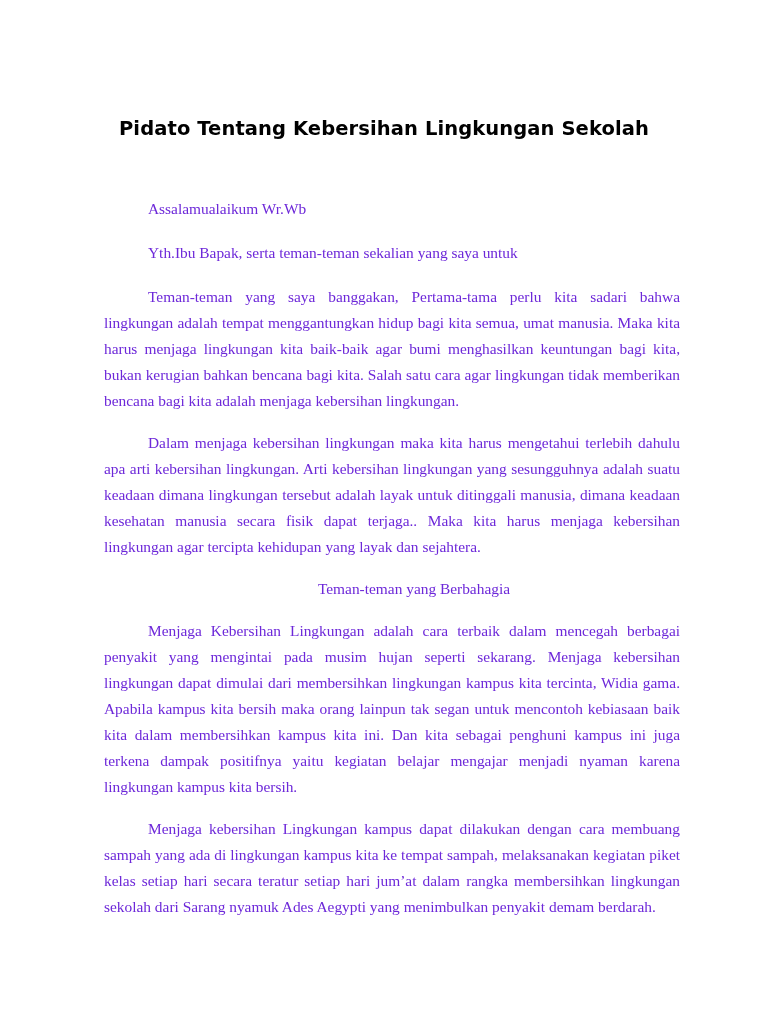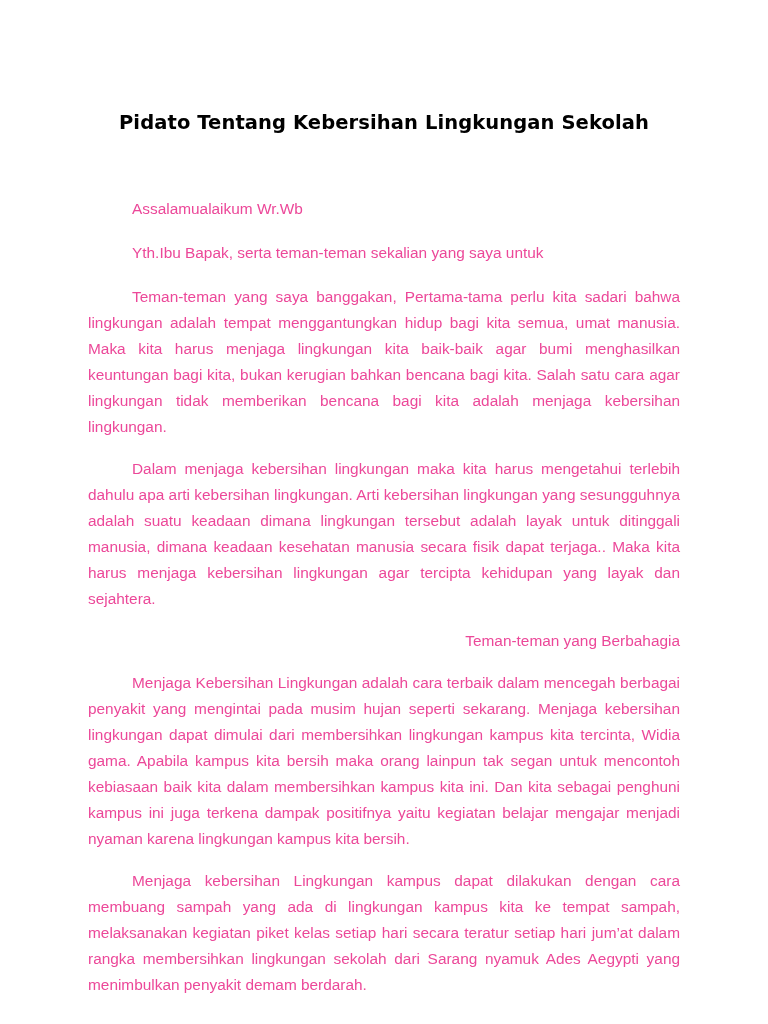--- a/index.html
+++ b/index.html
@@ -18,48 +18,48 @@
     position: relative;
     width: 768px;
     height: 1024px;
     background: #ffffff;
     box-sizing: border-box;
   }
   .doc-title {
     position: absolute;
     left: 0;
     right: 0;
-    top: 98px;
+    top: 104px;
     text-align: center;
     font-family: "DejaVu Sans", sans-serif;
     font-weight: bold;
     font-size: 19.5px;
     letter-spacing: 0.1px;
     color: #000000;
   }
   .body-block {
     position: absolute;
     left: 88px;
     top: 196px;
     width: 592px;
   }
   p.para {
-    margin: 0 0 16px 0;
-    font-family: Liberation Sans, sans-serif;
+    margin: 0 0 16px 16px;
+    font-family: Liberation Serif, serif;
     font-size: 15.4px;
     line-height: 26px;
-    color: #ec4899;
+    color: #6d28d9;
     text-align: justify;
     text-justify: inter-word;
   }
   p.para.indent {
     text-indent: 44px;
   }
   p.para.plain {
-    text-align: right;
+    text-align: center;
     text-indent: 44px;
   }
   p.para.salutation {
     text-align: left;
     text-indent: 44px;
     margin-bottom: 18px;
   }
 </style>
 </head>
 <body>

